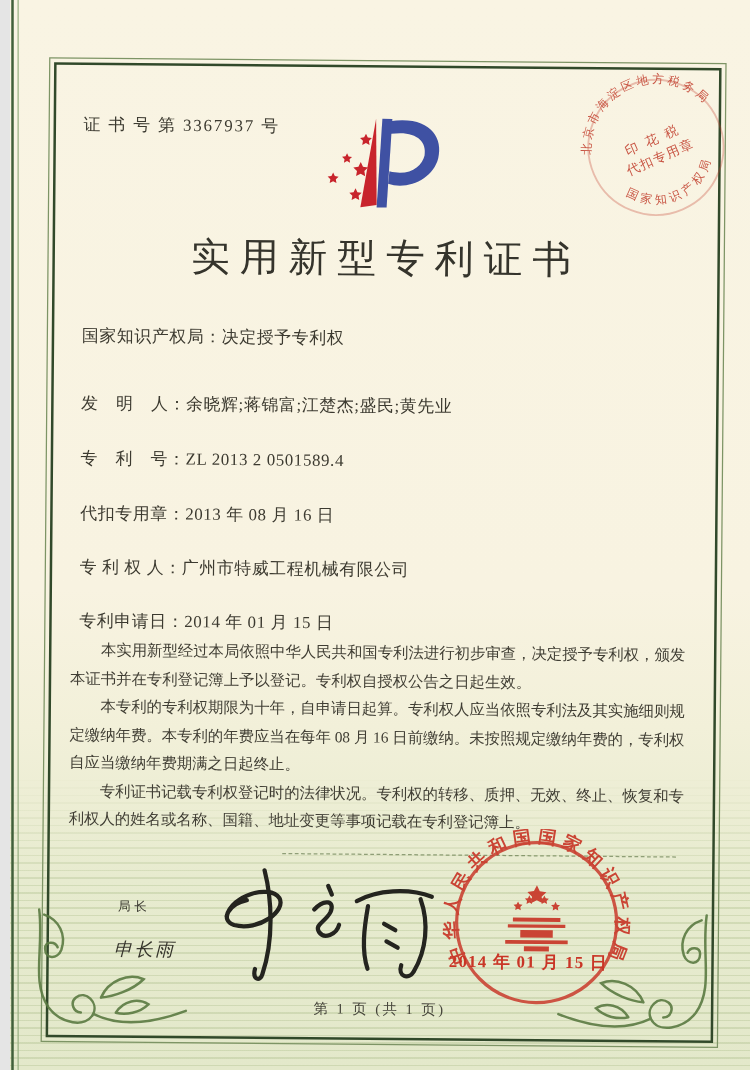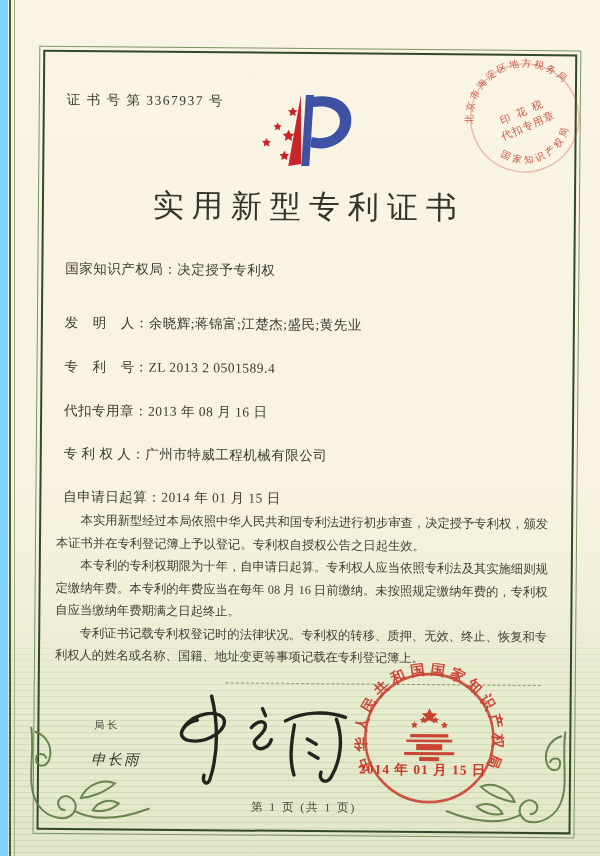--- a/index.html
+++ b/index.html
@@ -1,17 +1,17 @@
 <!DOCTYPE html>
 <html><head>
 <meta charset="utf-8">
 <style>
   html,body{margin:0;padding:0;background:#fff;}
   .scan{position:relative;width:600px;height:856px;overflow:hidden;
-        font-family:"Liberation Serif","DejaVu Serif",serif;background:#7dd3fc;}
+        font-family:"Liberation Serif","DejaVu Serif",serif;background:#e5e5e5;}
   .paper{position:absolute;left:8px;top:0;right:0;bottom:0;
          background:linear-gradient(180deg,#f9f4e3 0%,#f8f3e1 55%,#f2f0d9 68%,#e7ebcf 82%,#e3e8ca 100%);}
   .spine{position:absolute;left:9px;top:0;bottom:0;width:3px;
          border-left:2px solid #41603a;border-right:1px solid #9ab184;}
   .waveband{position:absolute;left:8px;right:0;top:618px;bottom:0;
             background:repeating-linear-gradient(180deg,rgba(128,156,88,.20) 0 1px,rgba(128,156,88,0) 1px 6px);
             -webkit-mask:linear-gradient(180deg,transparent 0,#000 38%);
             mask:linear-gradient(180deg,transparent 0,#000 38%);}
   .sheet{position:absolute;left:0;top:0;right:0;bottom:0;transform:rotate(.5deg);transform-origin:50% 50%;}
   .frame{position:absolute;left:40px;top:52px;width:530px;height:776px;
@@ -118,21 +118,21 @@
     <div class="field f2">
       <span>专　利　号：</span><span>ZL 2013 2 0501589.4</span>
     </div>
     <div class="field f3">
       <span>代扣专用章：</span><span>2013 年 08 月 16 日</span>
     </div>
     <div class="field f4">
       <span>专 利 权 人：</span><span>广州市特威工程机械有限公司</span>
     </div>
     <div class="field f5">
-      <span>自申请日起算：</span><span>2014 年 01 月 15 日</span>
+      <span>专利申请日：</span><span>2014 年 01 月 15 日</span>
     </div>
 
     <div class="body-text">
       <p>本实用新型经过本局依照中华人民共和国专利法进行初步审查，决定授予专利权，颁发本证书并在专利登记簿上予以登记。专利权自授权公告之日起生效。</p>
       <p>本专利的专利权期限为十年，自申请日起算。专利权人应当依照专利法及其实施细则规定缴纳年费。本专利的年费应当在每年 08 月 16 日前缴纳。未按照规定缴纳年费的，专利权自应当缴纳年费期满之日起终止。</p>
       <p>专利证书记载专利权登记时的法律状况。专利权的转移、质押、无效、终止、恢复和专利权人的姓名或名称、国籍、地址变更等事项记载在专利登记簿上。</p>
     </div>
 
     <div class="officer-role">局长</div>
     <div class="officer-name">申长雨</div>

